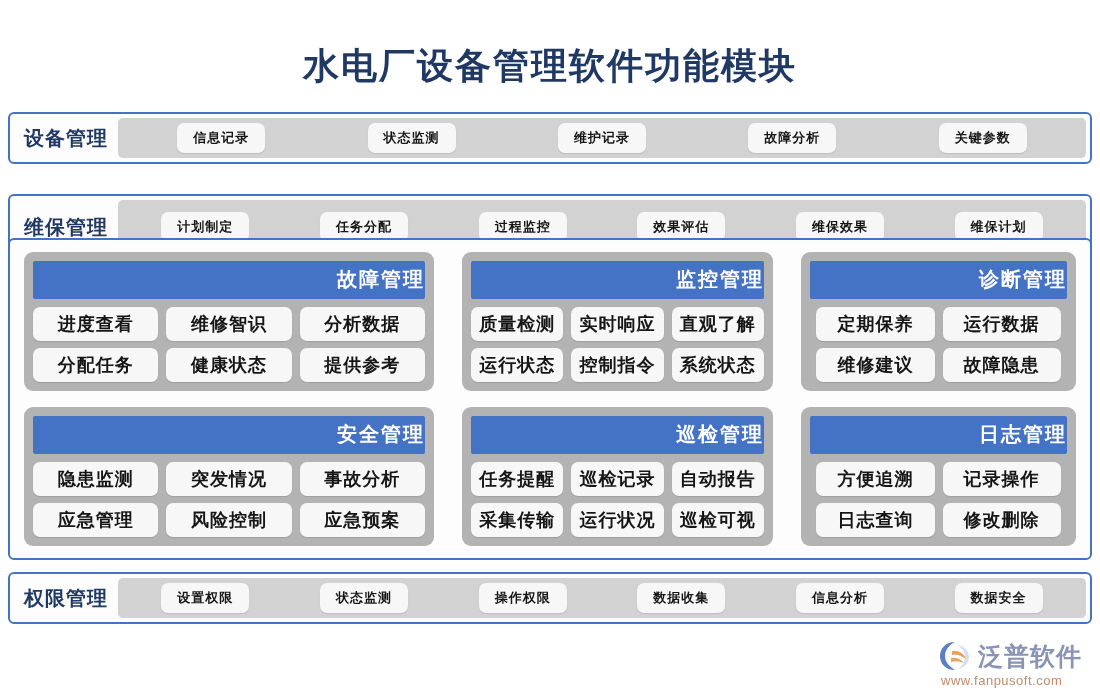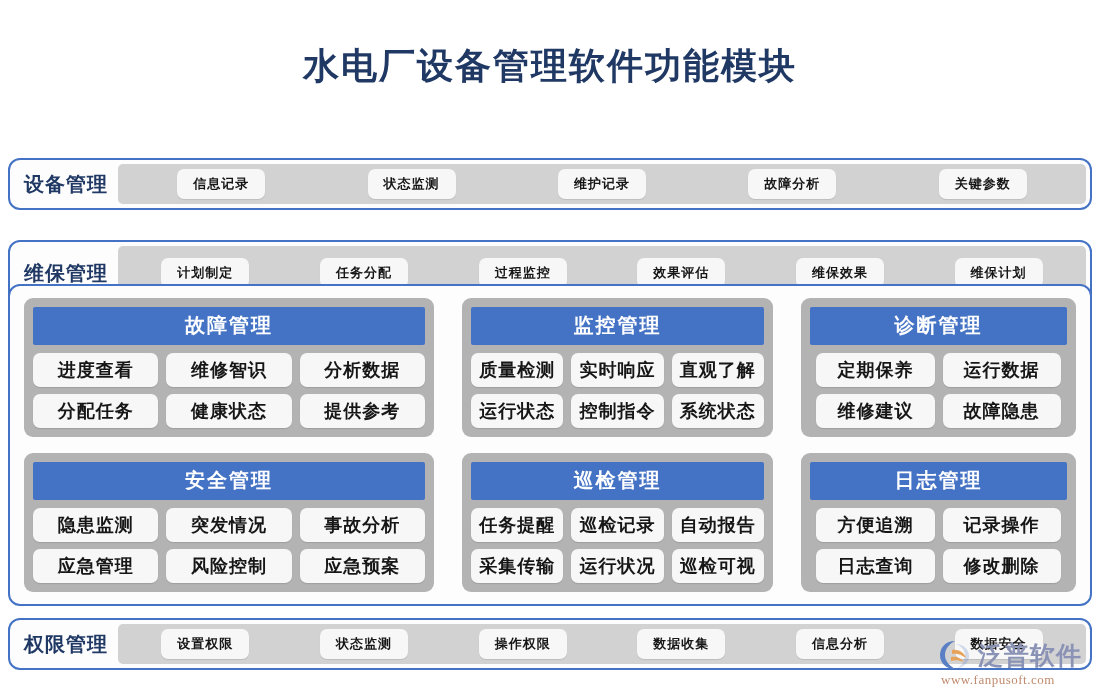--- a/index.html
+++ b/index.html
@@ -20,26 +20,25 @@
     font-weight: bold;
     color: #1f3864;
     letter-spacing: 2px;
     padding-top: 48px;
     line-height: 1;
   }
 
   
   .panel {
     border: 2px solid #4472c4;
-    border-radius: 12px;
+    border-radius: 6px;
     background: #fdfdfd;
     position: absolute;
     left: 8px;
     right: 8px;
-    margin-top: 46px;
   }
 
   
   .band-row {
     display: flex;
     align-items: stretch;
     height: 100%;
     padding: 4px;
   }
   .band-label {
@@ -96,21 +95,21 @@
     padding: 0 0 12px 0;
     display: flex;
     flex-direction: column;
     overflow: hidden;
   }
   .card-header {
     background: #4472c4;
     color: #ffffff;
     font-size: 20px;
     font-weight: bold;
-    text-align: center;
+    text-align: right;
     padding: 5px 0 6px 0;
     letter-spacing: 2px;
     margin: 9px 9px 0 9px;
     border-radius: 2px;
   }
   .card-body {
     flex: 1 1 auto;
     display: flex;
     flex-direction: column;
     justify-content: flex-start;
@@ -153,21 +152,21 @@
   }
   .logo-mark { display: block; }
   .logo-name {
     font-size: 25px;
     font-weight: bold;
     color: #8a93b5;
     letter-spacing: 1px;
     line-height: 1;
   }
   .logo-url {
-    font-family: Liberation Serif, serif;
+    font-family: Liberation Sans, sans-serif;
     font-size: 13px;
     color: #c08b6e;
     letter-spacing: 0.5px;
     margin-top: 2px;
     margin-left: 2px;
   }
 </style>
 </head>
 <body>
 

